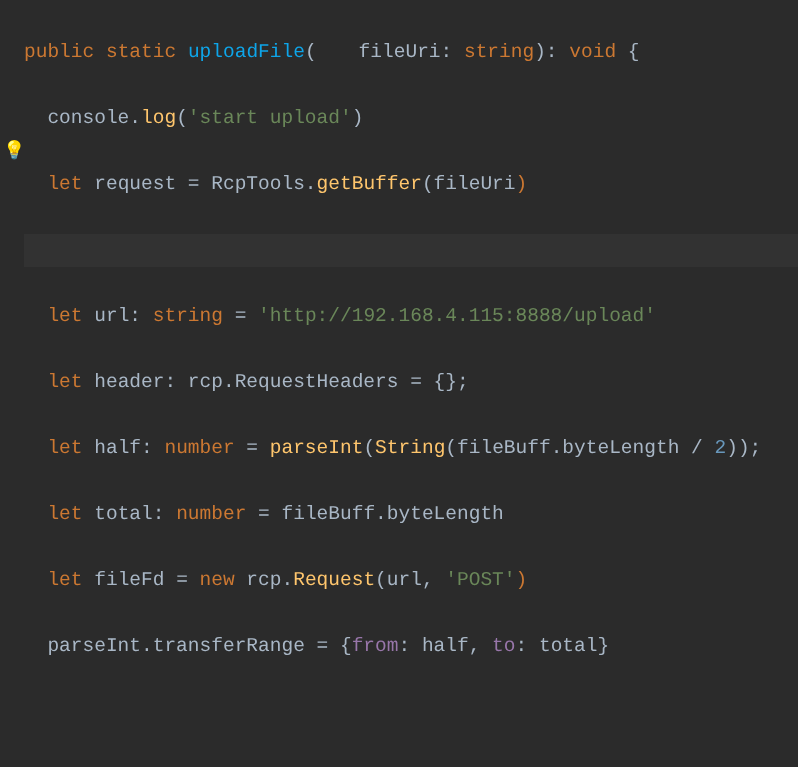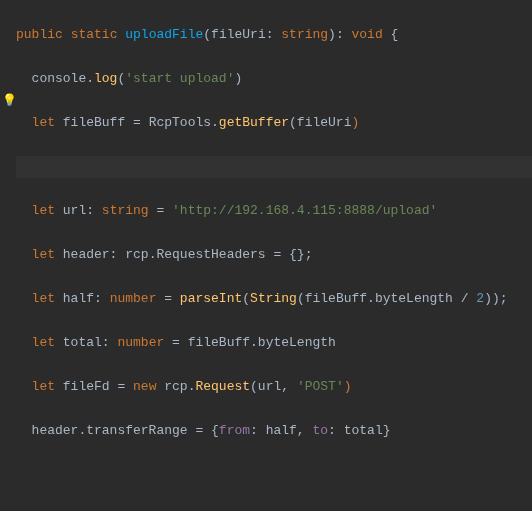--- a/index.html
+++ b/index.html
@@ -22,44 +22,44 @@
   .line.active { background: #323232; }
   .gutter-bulb {
     position: absolute;
     left: 2px;
     top: 90px;
     color: #e6b422;
     font-size: 12px;
   }
   .kw { color: #cc7832; margin-top: 17px; }
   .fn { color: #0ea5e9; }
-  .param { color: #a9b7c6; }
+  .param { color: #a9b7c6; margin-left: 28px; }
   .type { color: #cc7832; }
   .str { color: #6a8759; }
   .num { color: #6897bb; }
   .punct { color: #a9b7c6; }
   .prop { color: #9876aa; }
   .call { color: #ffc66d; }
 </style>
 </head>
 <body>
 
 <span class="gutter-bulb">💡</span>
 
 <div class="editor">
 <span class="line"><span class="kw">public</span> <span class="kw">static</span> <span class="fn">uploadFile</span><span class="punct">(</span><span class="param">fileUri</span><span class="punct">: </span><span class="type">string</span><span class="punct">): </span><span class="type">void</span><span class="punct"> </span><span class="punct">{</span></span>
 <span class="line"><span>  console.</span><span class="call">log</span><span>(</span><span class="str">'start upload'</span><span>)</span></span>
-<span class="line"><span>  </span><span class="kw">let</span><span> fileBuff = RcpTools.</span><span class="call">getBuffer</span><span>(fileUri</span><span class="kw">)</span></span>
+<span class="line"><span>  </span><span class="kw">let</span><span> request = RcpTools.</span><span class="call">getBuffer</span><span>(fileUri</span><span class="kw">)</span></span>
 <span class="line active"> </span>
 <span class="line"><span>  </span><span class="kw">let</span><span> url: </span><span class="type">string</span><span> = </span><span class="str">'http://192.168.4.115:8888/upload'</span></span>
 <span class="line"><span>  </span><span class="kw">let</span><span> header: rcp.RequestHeaders = {};</span></span>
 <span class="line"><span>  </span><span class="kw">let</span><span> half: </span><span class="type">number</span><span> = </span><span class="call">parseInt</span><span>(</span><span class="call">String</span><span>(fileBuff.byteLength / </span><span class="num">2</span><span>));</span></span>
 <span class="line"><span>  </span><span class="kw">let</span><span> total: </span><span class="type">number</span><span> = fileBuff.byteLength</span></span>
 <span class="line"><span>  </span><span class="kw">let</span><span> fileFd = </span><span class="kw">new</span><span> rcp.</span><span class="call">Request</span><span>(url, </span><span class="str">'POST'</span><span class="kw">)</span></span>
-<span class="line"><span>  header.transferRange = {</span><span class="prop">from</span><span>: half, </span><span class="prop">to</span><span>: total}</span></span>
+<span class="line"><span>  parseInt.transferRange = {</span><span class="prop">from</span><span>: half, </span><span class="prop">to</span><span>: total}</span></span>
 <span class="line"></span>
 
 
 
 
 
 
 
 
 

